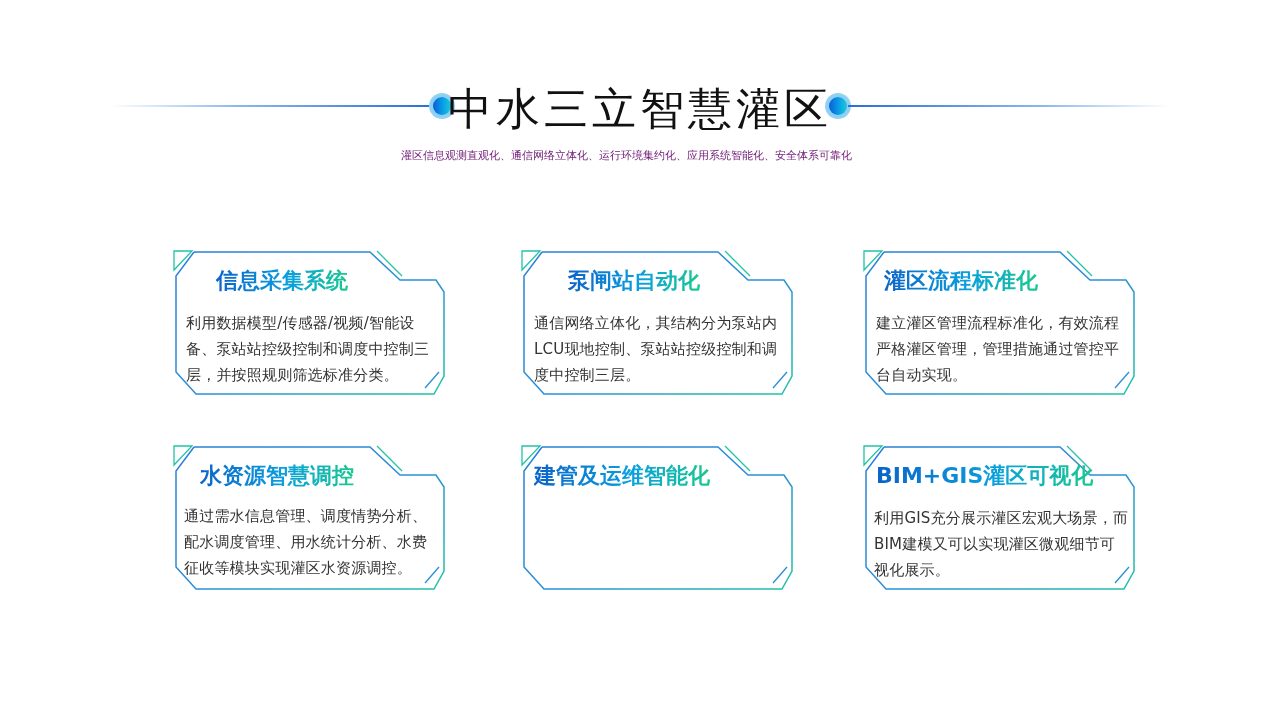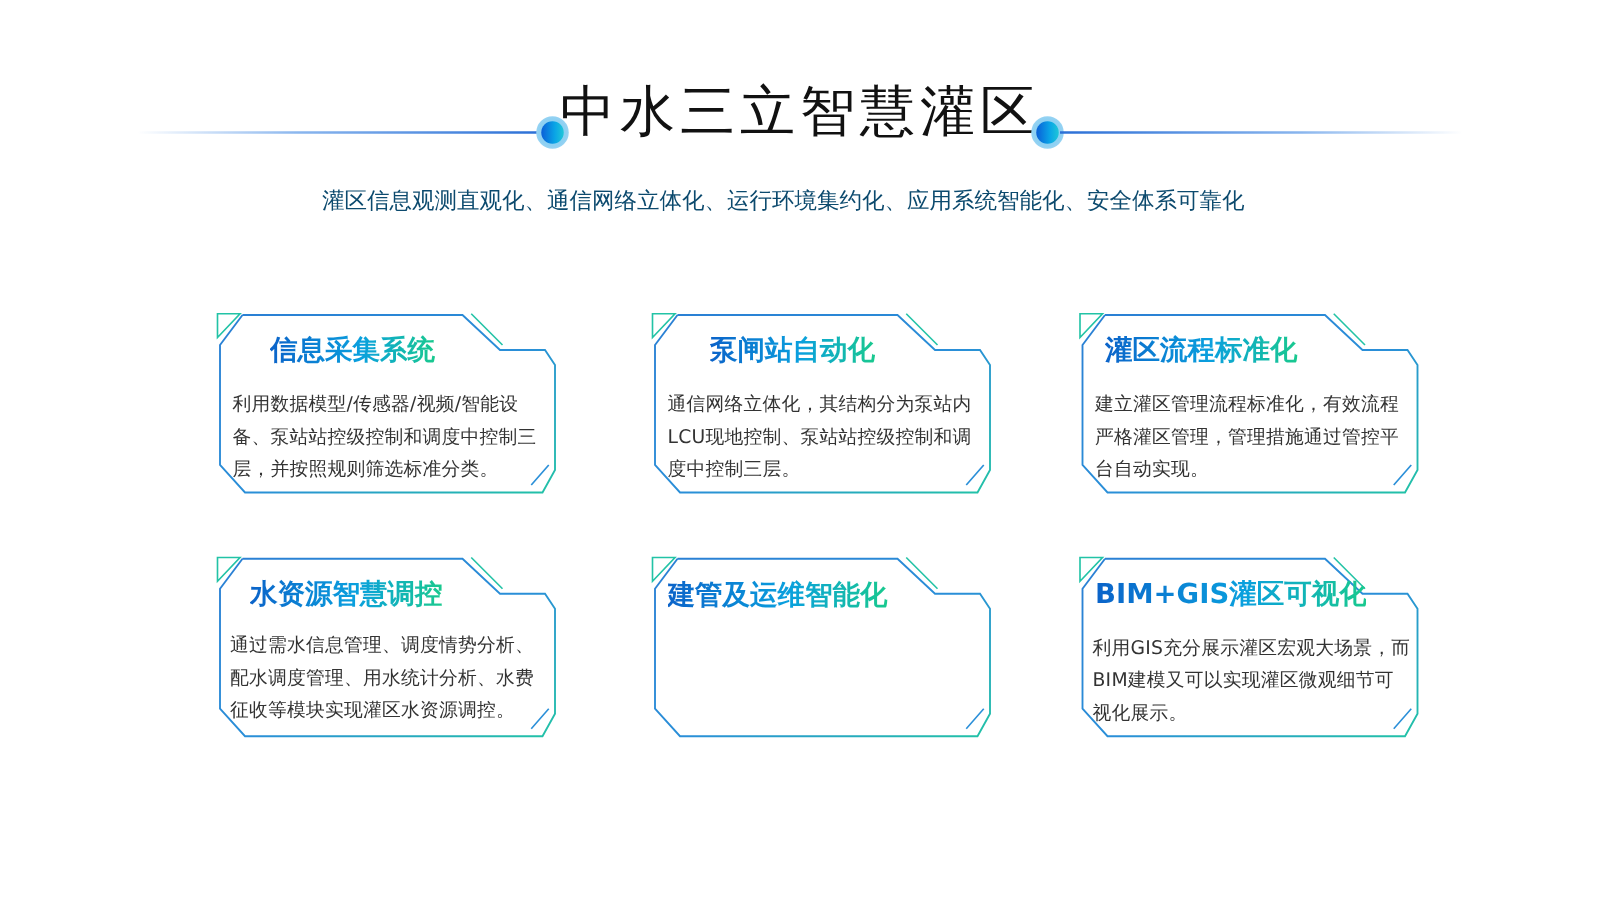--- a/index.html
+++ b/index.html
@@ -9,24 +9,24 @@
   .line-left { position: absolute; left: 110px; top: 105px; width: 322px; height: 2px;
     background: linear-gradient(90deg, rgba(150,190,240,0) 0%, #8ab6ee 40%, #2a6fd6 100%); }
   .line-right { position: absolute; left: 848px; top: 105px; width: 322px; height: 2px;
     background: linear-gradient(90deg, #2a6fd6 0%, #8ab6ee 60%, rgba(150,190,240,0) 100%); }
   .dot { position: absolute; top: 93px; width: 26px; height: 26px; border-radius: 50%;
     background: radial-gradient(circle at 50% 50%, #7fd6f3 0%, #8fd0f2 60%, #a9dcf6 100%); }
   .dot::after { content: ""; position: absolute; left: 4px; top: 4px; width: 18px; height: 18px; border-radius: 50%;
     background: linear-gradient(90deg, #0a5fd8 0%, #0aa4e6 60%, #1fc6d8 100%); }
   .dot-left { left: 429px; }
   .dot-right { left: 825px; }
-  .title { position: absolute; left: 440px; top: 60px; width: 400px; text-align: center;
+  .title { position: absolute; left: 440px; top: 79px; width: 400px; text-align: center;
     font-size: 44px; letter-spacing: 4px; color: #111; font-weight: 300; line-height: 60px; }
   .subtitle { position: absolute; left: 0; top: 148px; width: 1253px; text-align: center;
-    font-size: 18px; color: #0c4a6e; letter-spacing: 0px; }
+    font-size: 11px; color: #701a75; letter-spacing: 0px; }
 
   .card { position: absolute; width: 275px; height: 152px; }
   .card svg.outline { position: absolute; left: 0; top: 0; width: 275px; height: 152px; overflow: visible; }
   .card .card-title { position: absolute; top: 18px; font-weight: bold; font-size: 22px; line-height: 30px;
     background: linear-gradient(90deg, #0b63c9 0%, #0aa0de 55%, #19c98e 100%);
     -webkit-background-clip: text; background-clip: text; color: transparent; white-space: nowrap; }
   .card .card-body { position: absolute; left: 14px; top: 62px; width: 255px; font-size: 15px; line-height: 26px; color: #333;
     letter-spacing: 0.2px; }
 </style>
 </head>

